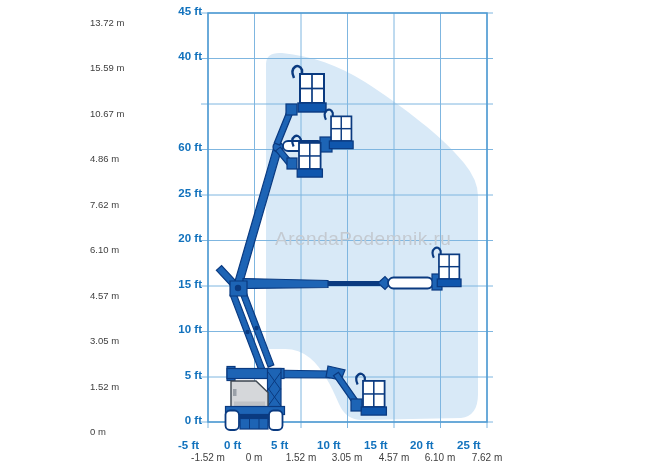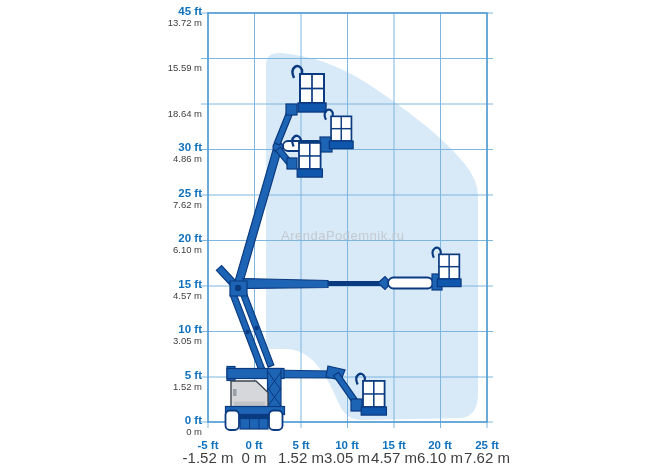--- a/index.html
+++ b/index.html
@@ -6,24 +6,24 @@
     --c-grid:#7fb6e0; --c-border:#4f9ad2; --c-envelope:#d8e9f7;
     --c-machine-blue:#1d64b5; --c-machine-navy:#0a3a80; --c-basket-floor:#0f56ad;
     --c-body-gray:#d5d7da; --c-label-blue:#1272bd; --c-label-gray:#404040;
     --c-watermark-gray:#c4cad1;
   }
   html,body{margin:0;padding:0;}
   body{width:670px;height:470px;background:#ffffff;font-family:"Liberation Sans",sans-serif;overflow:hidden;}
   #stage{position:relative;width:606px;height:470px;}
   svg{position:absolute;left:0;top:0;}
   .lab-ft{position:absolute;width:112px;left:90px;text-align:right;font-weight:bold;font-size:11.5px;color:var(--c-label-blue);line-height:13px;}
-  .lab-m{position:absolute;width:112px;left:90px;text-align:right;font-weight:normal;font-size:9.5px;color:var(--c-label-gray);line-height:11px;}
-  .xlab-ft{position:absolute;width:60px;text-align:center;font-weight:bold;font-size:11.5px;color:var(--c-label-blue);line-height:13px;}
-  .xlab-m{position:absolute;width:60px;text-align:center;font-size:15px;color:var(--c-label-gray);line-height:11px;}
-  .watermark{position:absolute;left:281px;top:228px;font-size:13px;letter-spacing:.5px;color:var(--c-watermark-gray);}
+  .lab-m{position:absolute;width:112px;left:90px;text-align:left;font-weight:normal;font-size:9.5px;color:var(--c-label-gray);line-height:11px;}
+  .xlab-ft{position:absolute;width:60px;text-align:left;font-weight:bold;font-size:11.5px;color:var(--c-label-blue);line-height:13px;}
+  .xlab-m{position:absolute;width:60px;text-align:center;font-size:10px;color:var(--c-label-gray);line-height:11px;}
+  .watermark{position:absolute;left:275px;top:228px;font-size:19px;letter-spacing:.5px;color:var(--c-watermark-gray);}
   .env{fill:var(--c-envelope);}
   .gl{stroke:var(--c-grid);stroke-width:1;}
   .brd{fill:none;stroke:var(--c-border);stroke-width:1.5;}
   .mb{fill:var(--c-machine-blue);stroke:var(--c-machine-navy);stroke-width:1.2;}
   .mn{fill:var(--c-machine-navy);stroke:none;}
   .wht{fill:#ffffff;stroke:var(--c-machine-navy);stroke-width:1.8;}
   .flr{fill:var(--c-basket-floor);stroke:var(--c-machine-navy);stroke-width:1.4;}
   .cage{fill:#ffffff;stroke:var(--c-machine-navy);stroke-width:2;}
   .cageln{stroke:var(--c-machine-navy);stroke-width:1.7;}
   .gray{fill:var(--c-body-gray);stroke:#3c4650;stroke-width:1.4;}
@@ -125,23 +125,24 @@
       <use href="#bsk" transform="translate(287,61)"></use>
       <use href="#bsk" transform="translate(320,105.3) scale(0.85)"></use>
       <use href="#bsk" transform="translate(287.3,131.2) scale(0.9)"></use>
       <use href="#bsk" transform="translate(427.9,243.3) scale(0.85)"></use>
       <use href="#bsk" transform="translate(351.3,369.2) scale(0.9)"></use>
     </g>
   </svg>
 
   <div class="lab-ft" style="top:5px">45 ft</div>
   <div class="lab-m" style="top:17px">13.72 m</div>
+  <div class="lab-ft" style="top:50px">40 ft</div>
   <div class="lab-m" style="top:62px">15.59 m</div>
-  <div class="lab-m" style="top:108px">18.64 m</div>
-  <div class="lab-ft" style="top:141px">30 ft</div>
+  <div class="lab-m" style="top:108px">10.67 m</div>
+  <div class="lab-ft" style="top:141px">60 ft</div>
   <div class="lab-m" style="top:153px">4.86 m</div>
   <div class="lab-ft" style="top:187px">25 ft</div>
   <div class="lab-m" style="top:199px">7.62 m</div>
   <div class="lab-ft" style="top:232px">20 ft</div>
   <div class="lab-m" style="top:244px">6.10 m</div>
   <div class="lab-ft" style="top:278px">15 ft</div>
   <div class="lab-m" style="top:290px">4.57 m</div>
   <div class="lab-ft" style="top:323px">10 ft</div>
   <div class="lab-m" style="top:335px">3.05 m</div>
   <div class="lab-ft" style="top:369px">5 ft</div>

